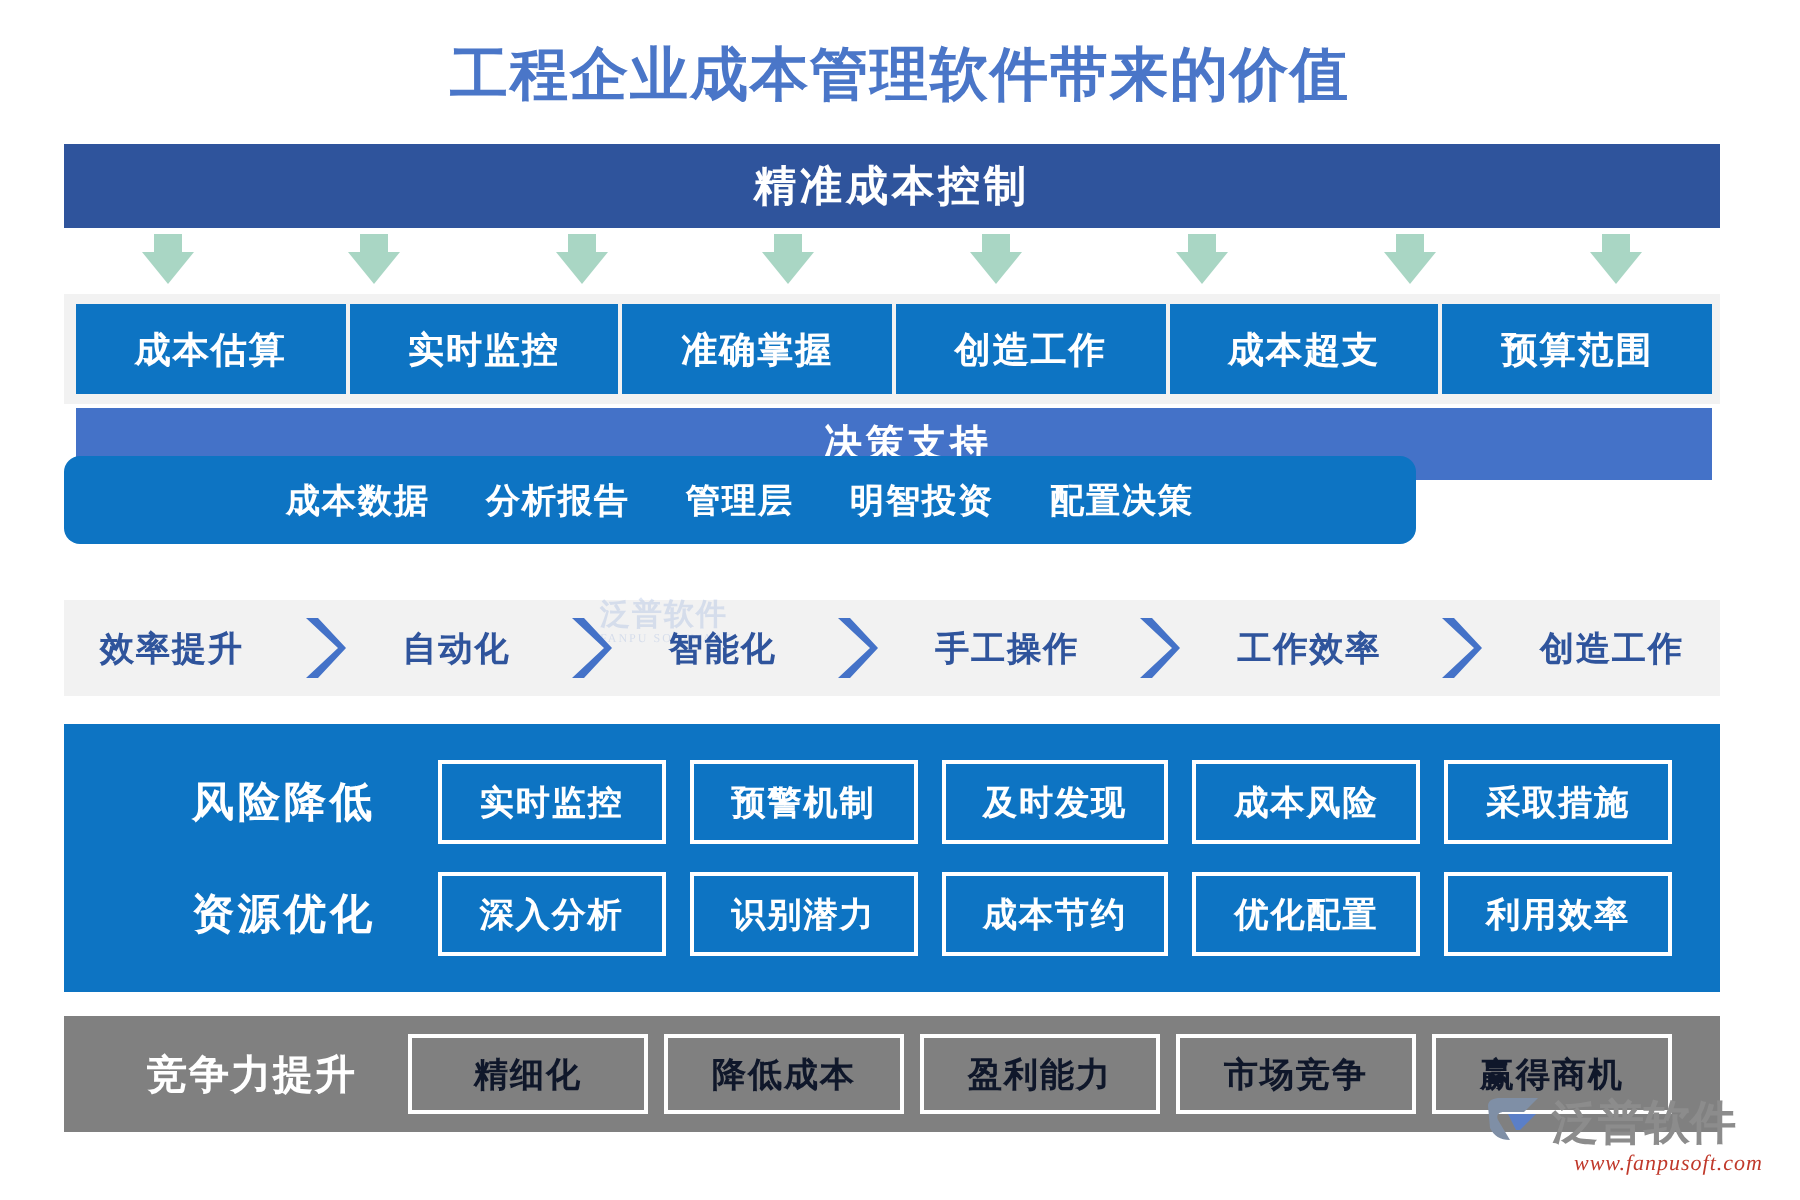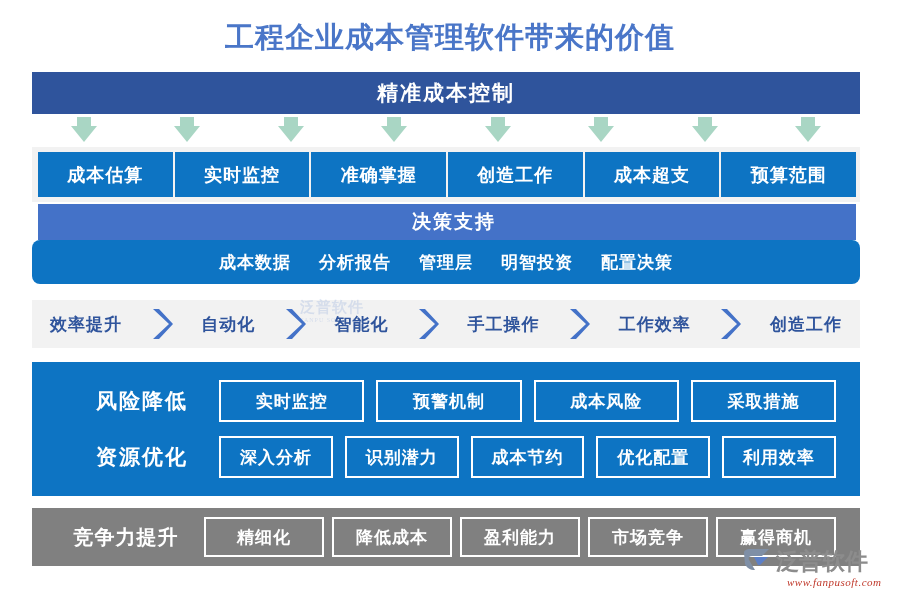--- a/index.html
+++ b/index.html
@@ -136,22 +136,22 @@
     font-size: 19px;
     font-weight: bold;
     letter-spacing: 2px;
     margin-left: 14px;
   }
 
   
   .band-round {
     position: absolute;
     left: 32px;
-    top: 240px;
-    width: 828px;
+    top: 228px;
+    width: 676px;
     height: 44px;
     background: #0d74c3;
     border-radius: 8px;
     display: flex;
     align-items: center;
     justify-content: center;
     gap: 28px;
   }
   .band-round .item {
     color: #ffffff;
@@ -278,21 +278,21 @@
     color: #ffffff;
     font-size: 20px;
     font-weight: bold;
     text-align: center;
     letter-spacing: 1px;
   }
   .outline-box-gray {
     flex: 1;
     height: 40px;
     border: 2px solid #ffffff;
-    color: #ffffff;
+    color: #0f172a;
     display: flex;
     align-items: center;
     justify-content: center;
     font-size: 17px;
     font-weight: bold;
     letter-spacing: 1px;
     box-sizing: border-box;
   }
 
   
@@ -433,20 +433,21 @@
     <div class="wm-txt">泛普软件</div>
     <div class="wm-sub">FANPU SOFTWARE</div>
   </div>
 
   <div class="panel-blue">
 
     <div class="panel-row">
       <span class="row-label">风险降低</span>
       <div class="outline-box">实时监控</div>
       <div class="outline-box">预警机制</div>
+      <div class="outline-box">及时发现</div>
       <div class="outline-box">成本风险</div>
       <div class="outline-box">采取措施</div>
     </div>
 
     <div class="panel-row">
       <span class="row-label">资源优化</span>
       <div class="outline-box">深入分析</div>
       <div class="outline-box">识别潜力</div>
       <div class="outline-box">成本节约</div>
       <div class="outline-box">优化配置</div>

